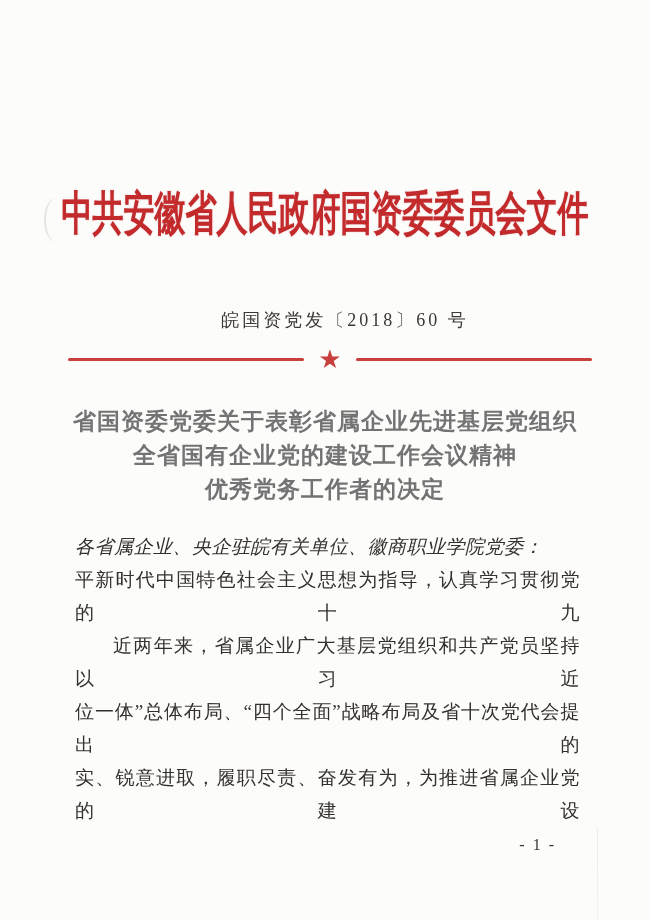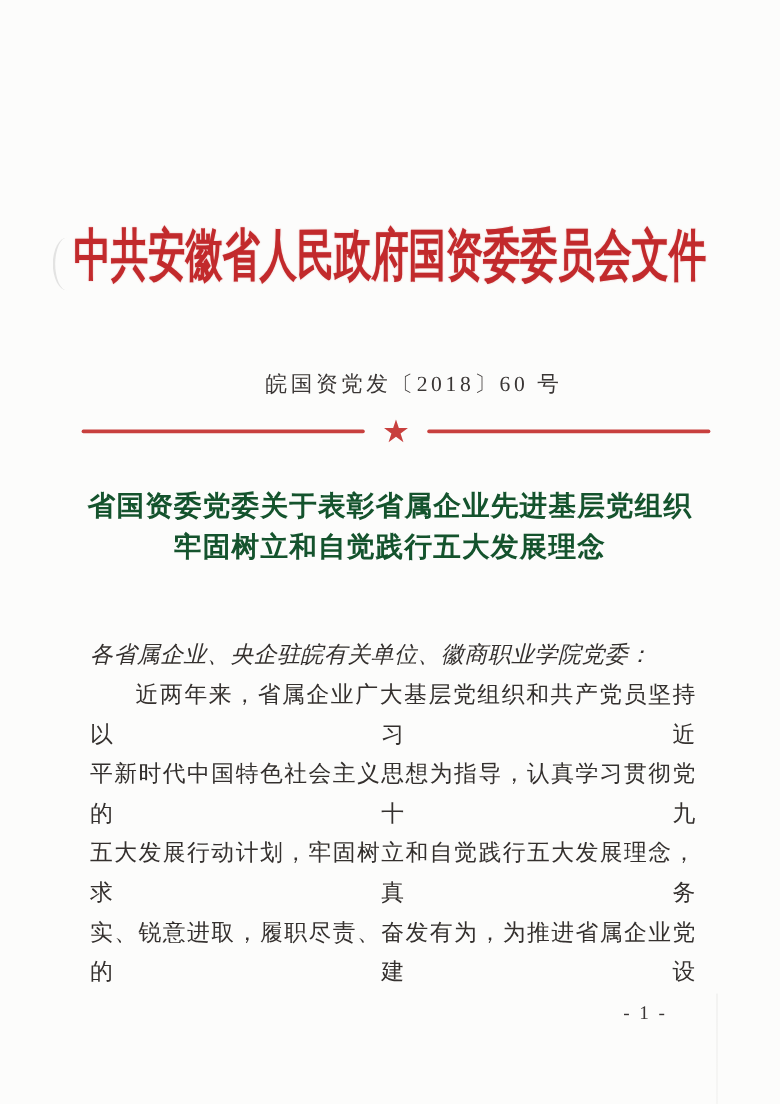--- a/index.html
+++ b/index.html
@@ -67,21 +67,21 @@
     padding: 0 14px;
     transform: translateY(1px);
   }
   .doc-title {
     position: absolute;
     top: 405px; left: 40px; right: 40px;
     text-align: center;
     font-weight: bold;
     font-size: 23px;
     line-height: 34px;
-    color: #14532d;
+    color: #737373;
     letter-spacing: 1px;
   }
   .body-block {
     position: absolute;
     top: 530px;
     left: 75px;
     right: 70px;
     font-size: 19px;
     line-height: 33px;
     color: #34302e;
@@ -126,28 +126,29 @@
   <div class="doc-number">皖国资党发〔2018〕60 号</div>
 
   <div class="red-rule">
     <div class="seg"></div>
     <div class="star">★</div>
     <div class="seg"></div>
   </div>
 
   <div class="doc-title">
     <div>省国资委党委关于表彰省属企业先进基层党组织</div>
-    <div>牢固树立和自觉践行五大发展理念</div>
+    <div>全省国有企业党的建设工作会议精神</div>
+    <div>优秀党务工作者的决定</div>
   </div>
 
   <div class="body-block">
     <div class="salutation">各省属企业、央企驻皖有关单位、徽商职业学院党委：</div>
+    <div class="para-line">平新时代中国特色社会主义思想为指导，认真学习贯彻党的十九</div>
     <div class="para-line first">近两年来，省属企业广大基层党组织和共产党员坚持以习近</div>
-    <div class="para-line">平新时代中国特色社会主义思想为指导，认真学习贯彻党的十九</div>
-    <div class="para-line">五大发展行动计划，牢固树立和自觉践行五大发展理念，求真务</div>
+    <div class="para-line">位一体”总体布局、“四个全面”战略布局及省十次党代会提出的</div>
     <div class="para-line">实、锐意进取，履职尽责、奋发有为，为推进省属企业党的建设</div>
 
   </div>
 
   <div class="page-number">- 1 -</div>
 
   <div class="edge-shadow"></div>
 
 </div>
 

